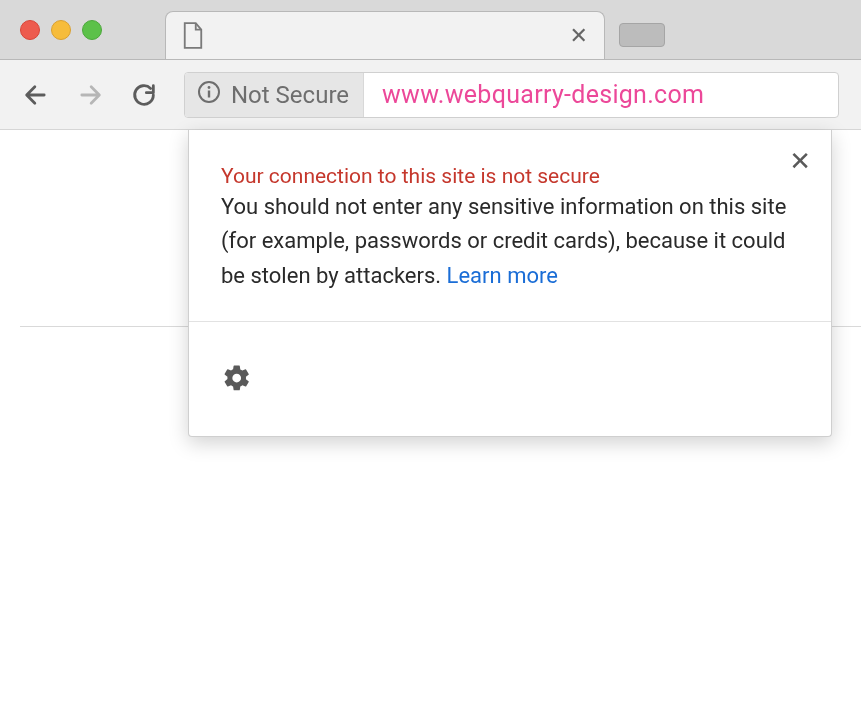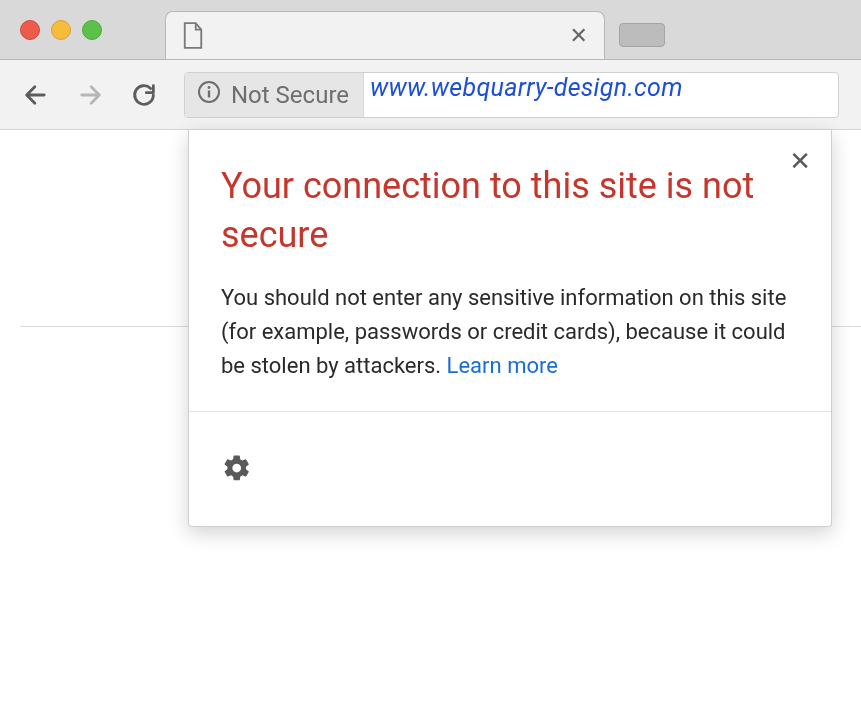--- a/index.html
+++ b/index.html
@@ -106,40 +106,40 @@
     }
     
     
     .omnibox {
       flex: 1;
       height: 46px;
       background: #ffffff;
       border: 1px solid #d0d0d0;
       border-radius: 4px;
       display: flex;
+      align-items: center;
       overflow: hidden;
     }
     .security-chip {
       background: #e6e6e6;
       height: 100%;
       display: flex;
       align-items: center;
       padding: 0 14px 0 12px;
       gap: 10px;
       color: #6e6e6e;
       font-size: 24px;
       cursor: pointer;
       border-right: 1px solid #d8d8d8;
     }
     .url-text {
-      padding: 0 6px;
+      padding: 0 18px;
       font-size: 25px;
-      color: #1d4ed8;
+      color: #ec4899;
       letter-spacing: 0.3px;
-      font-style: italic;
     }
     
     
     .content {
       background: #ffffff;
       height: 591px;
       position: relative;
     }
     .divider-line {
       position: absolute;
@@ -167,24 +167,23 @@
       position: absolute;
       top: 18px;
       right: 20px;
       font-size: 26px;
       color: #5a5a5a;
       cursor: pointer;
       line-height: 1;
     }
     .popover-title {
       color: #c5372c;
-      font-size: 36px;
+      font-size: 21px;
       font-weight: 400;
       line-height: 1.35;
-      margin-bottom: 22px;
       padding-right: 40px;
     }
     .popover-desc {
       color: #2a2a2a;
       font-size: 22px;
       line-height: 1.55;
       margin-bottom: 28px;
     }
     .popover-desc a {
       color: #1a6dd6;

